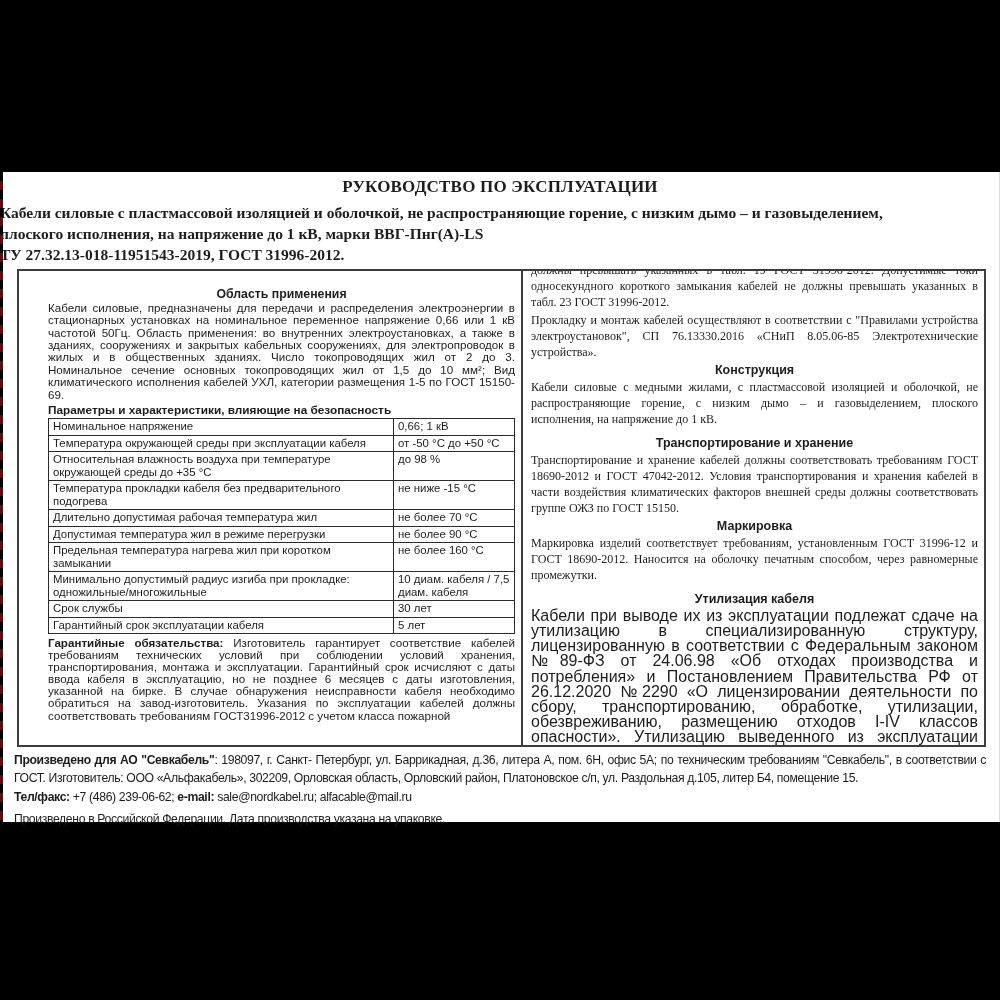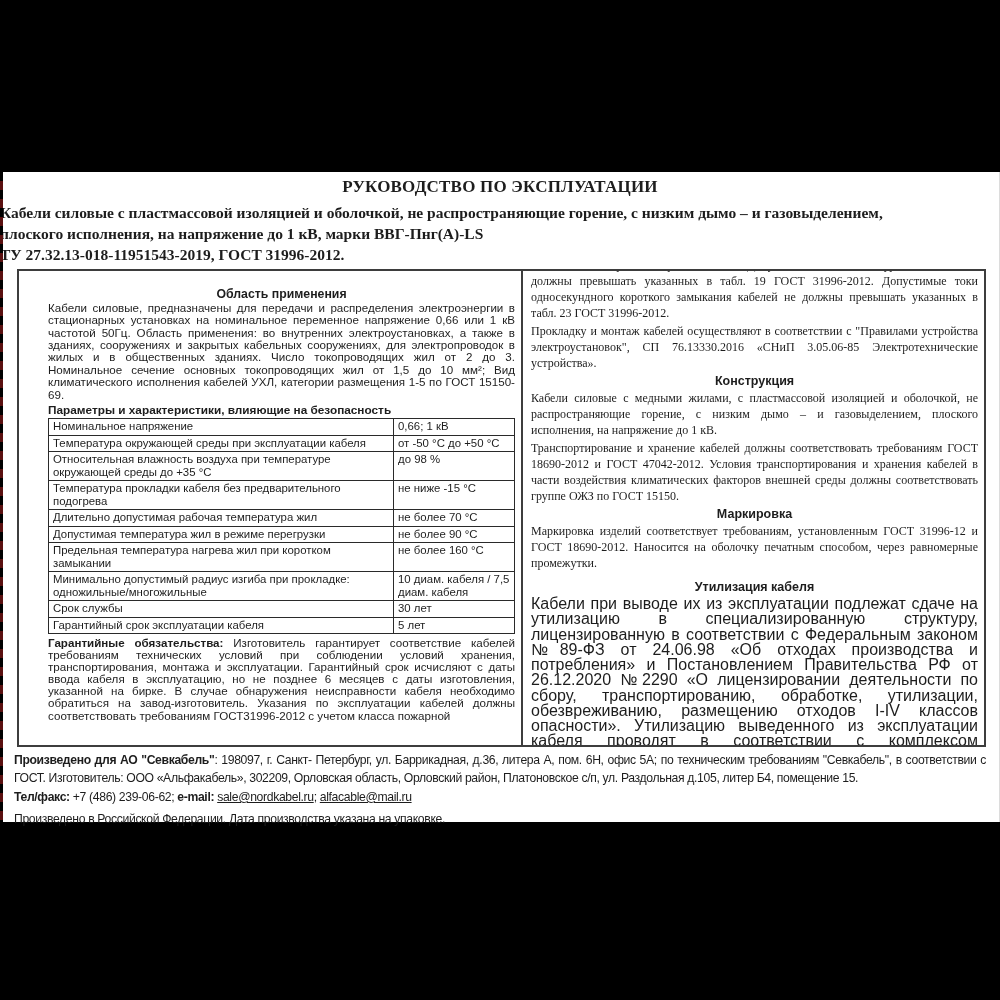--- a/index.html
+++ b/index.html
@@ -30,21 +30,21 @@
   .params-table td{border:1.5px solid #2a2a2a;padding:1px 4px 2px;vertical-align:top;}
   .params-table td.value-cell{width:112px;}
   .warranty{margin-top:3px;font-size:11.6px;line-height:12.1px;text-align:justify;}
   .rh{text-align:center;font-weight:bold;font-size:12.5px;margin:3px 0 2px;}
   .rh-gap{margin-top:9px;}
   .footer{margin:5px 14px 0;font-size:12.2px;line-height:17.5px;letter-spacing:-0.35px;}
   .footer p{margin:0;}
   .footer .producer{text-align:justify;}
   .footer .phone-line{margin-top:2px;}
   .footer .made-in{margin-top:4px;}
-  .email-link{color:#1d1d1d;text-decoration:underline;cursor:pointer;}
+  .email-link{color:#1d1d1d;cursor:pointer;}
   b{font-weight:bold;text-align:center;}
 </style>
 </head>
 <body>
 
 <div class="canvas">
   <div class="band band-top"></div>
   <div class="band band-bottom"></div>
 
   <div class="sheet">
@@ -108,23 +108,24 @@
               <td class="value-cell">5 лет</td>
             </tr>
           </tbody>
         </table>
 
         <p class="warranty"><b>Гарантийные обязательства: </b><span>Изготовитель гарантирует соответствие кабелей требованиям технических условий при соблюдении условий хранения, транспортирования, монтажа и эксплуатации. Гарантийный срок исчисляют с даты ввода кабеля в эксплуатацию, но не позднее 6 месяцев с даты изготовления, указанной на бирке. В случае обнаружения неисправности кабеля необходимо обратиться на завод-изготовитель. Указания по эксплуатации кабелей должны соответствовать требованиям ГОСТ31996-2012 с учетом класса пожарной</span></p>
       </div>
 
       <div class="col col-right">
         <p class="body-md">опасности по ГОСТ 31565-2012. Класс пожарной опасности кабелей по ГОСТ 31565-2012 соответствует классу П1б.8.2.2.2; Допустимые токовые нагрузки кабелей не должны превышать указанных в табл. 19 ГОСТ 31996-2012. Допустимые токи односекундного короткого замыкания кабелей не должны превышать указанных в табл. 23 ГОСТ 31996-2012.</p>
-        <p class="body-md">Прокладку и монтаж кабелей осуществляют в соответствии с "Правилами устройства электроустановок", СП 76.13330.2016 «СНиП 3.05.06-85 Электротехнические устройства».</p>
+        <p class="body-md">Прокладку и монтаж кабелей осуществляют в соответствии с "Правилами устройства электроустановок", СП 76.13330.2016 «СНиП 8.05.06-85 Электротехнические устройства».</p>
         <div class="rh">Конструкция</div>
         <p class="body-md">Кабели силовые с медными жилами, с пластмассовой изоляцией и оболочкой, не распространяющие горение, с низким дымо – и газовыделением, плоского исполнения, на напряжение до 1 кВ.</p>
+        <div class="rh rh-gap">Транспортирование и хранение</div>
         <p class="body-md">Транспортирование и хранение кабелей должны соответствовать требованиям ГОСТ 18690-2012 и ГОСТ 47042-2012. Условия транспортирования и хранения кабелей в части воздействия климатических факторов внешней среды должны соответствовать группе ОЖЗ по ГОСТ 15150.</p>
         <div class="rh">Маркировка</div>
         <p class="body-md">Маркировка изделий соответствует требованиям, установленным ГОСТ 31996-12 и ГОСТ 18690-2012. Наносится на оболочку печатным способом, через равномерные промежутки.</p>
         <div class="rh rh-gap">Утилизация кабеля</div>
         <p class="body-loose">Кабели при выводе их из эксплуатации подлежат сдаче на утилизацию в специализированную структуру, лицензированную в соответствии с Федеральным законом №89-ФЗ от 24.06.98 «Об отходах производства и потребления» и Постановлением Правительства РФ от 26.12.2020 №2290 «О лицензировании деятельности по сбору, транспортированию, обработке, утилизации, обезвреживанию, размещению отходов I-IV классов опасности». Утилизацию выведенного из эксплуатации кабеля проводят в соответствии с комплексом документированных по ГОСТ Р 52108-2003 организационно-технических процедур.</p>
       </div>
     </div>
 
     <div class="footer">
       <p class="producer"><b>Произведено для АО "Севкабель"</b><span>: 198097, г. Санкт- Петербург, ул. Баррикадная, д.36, литера А, пом. 6Н, офис 5А; по техническим требованиям "Севкабель", в соответствии с ГОСТ. Изготовитель: ООО «Альфакабель», 302209, Орловская область, Орловский район, Платоновское с/п, ул. Раздольная д.105, литер Б4, помещение 15.</span></p>

